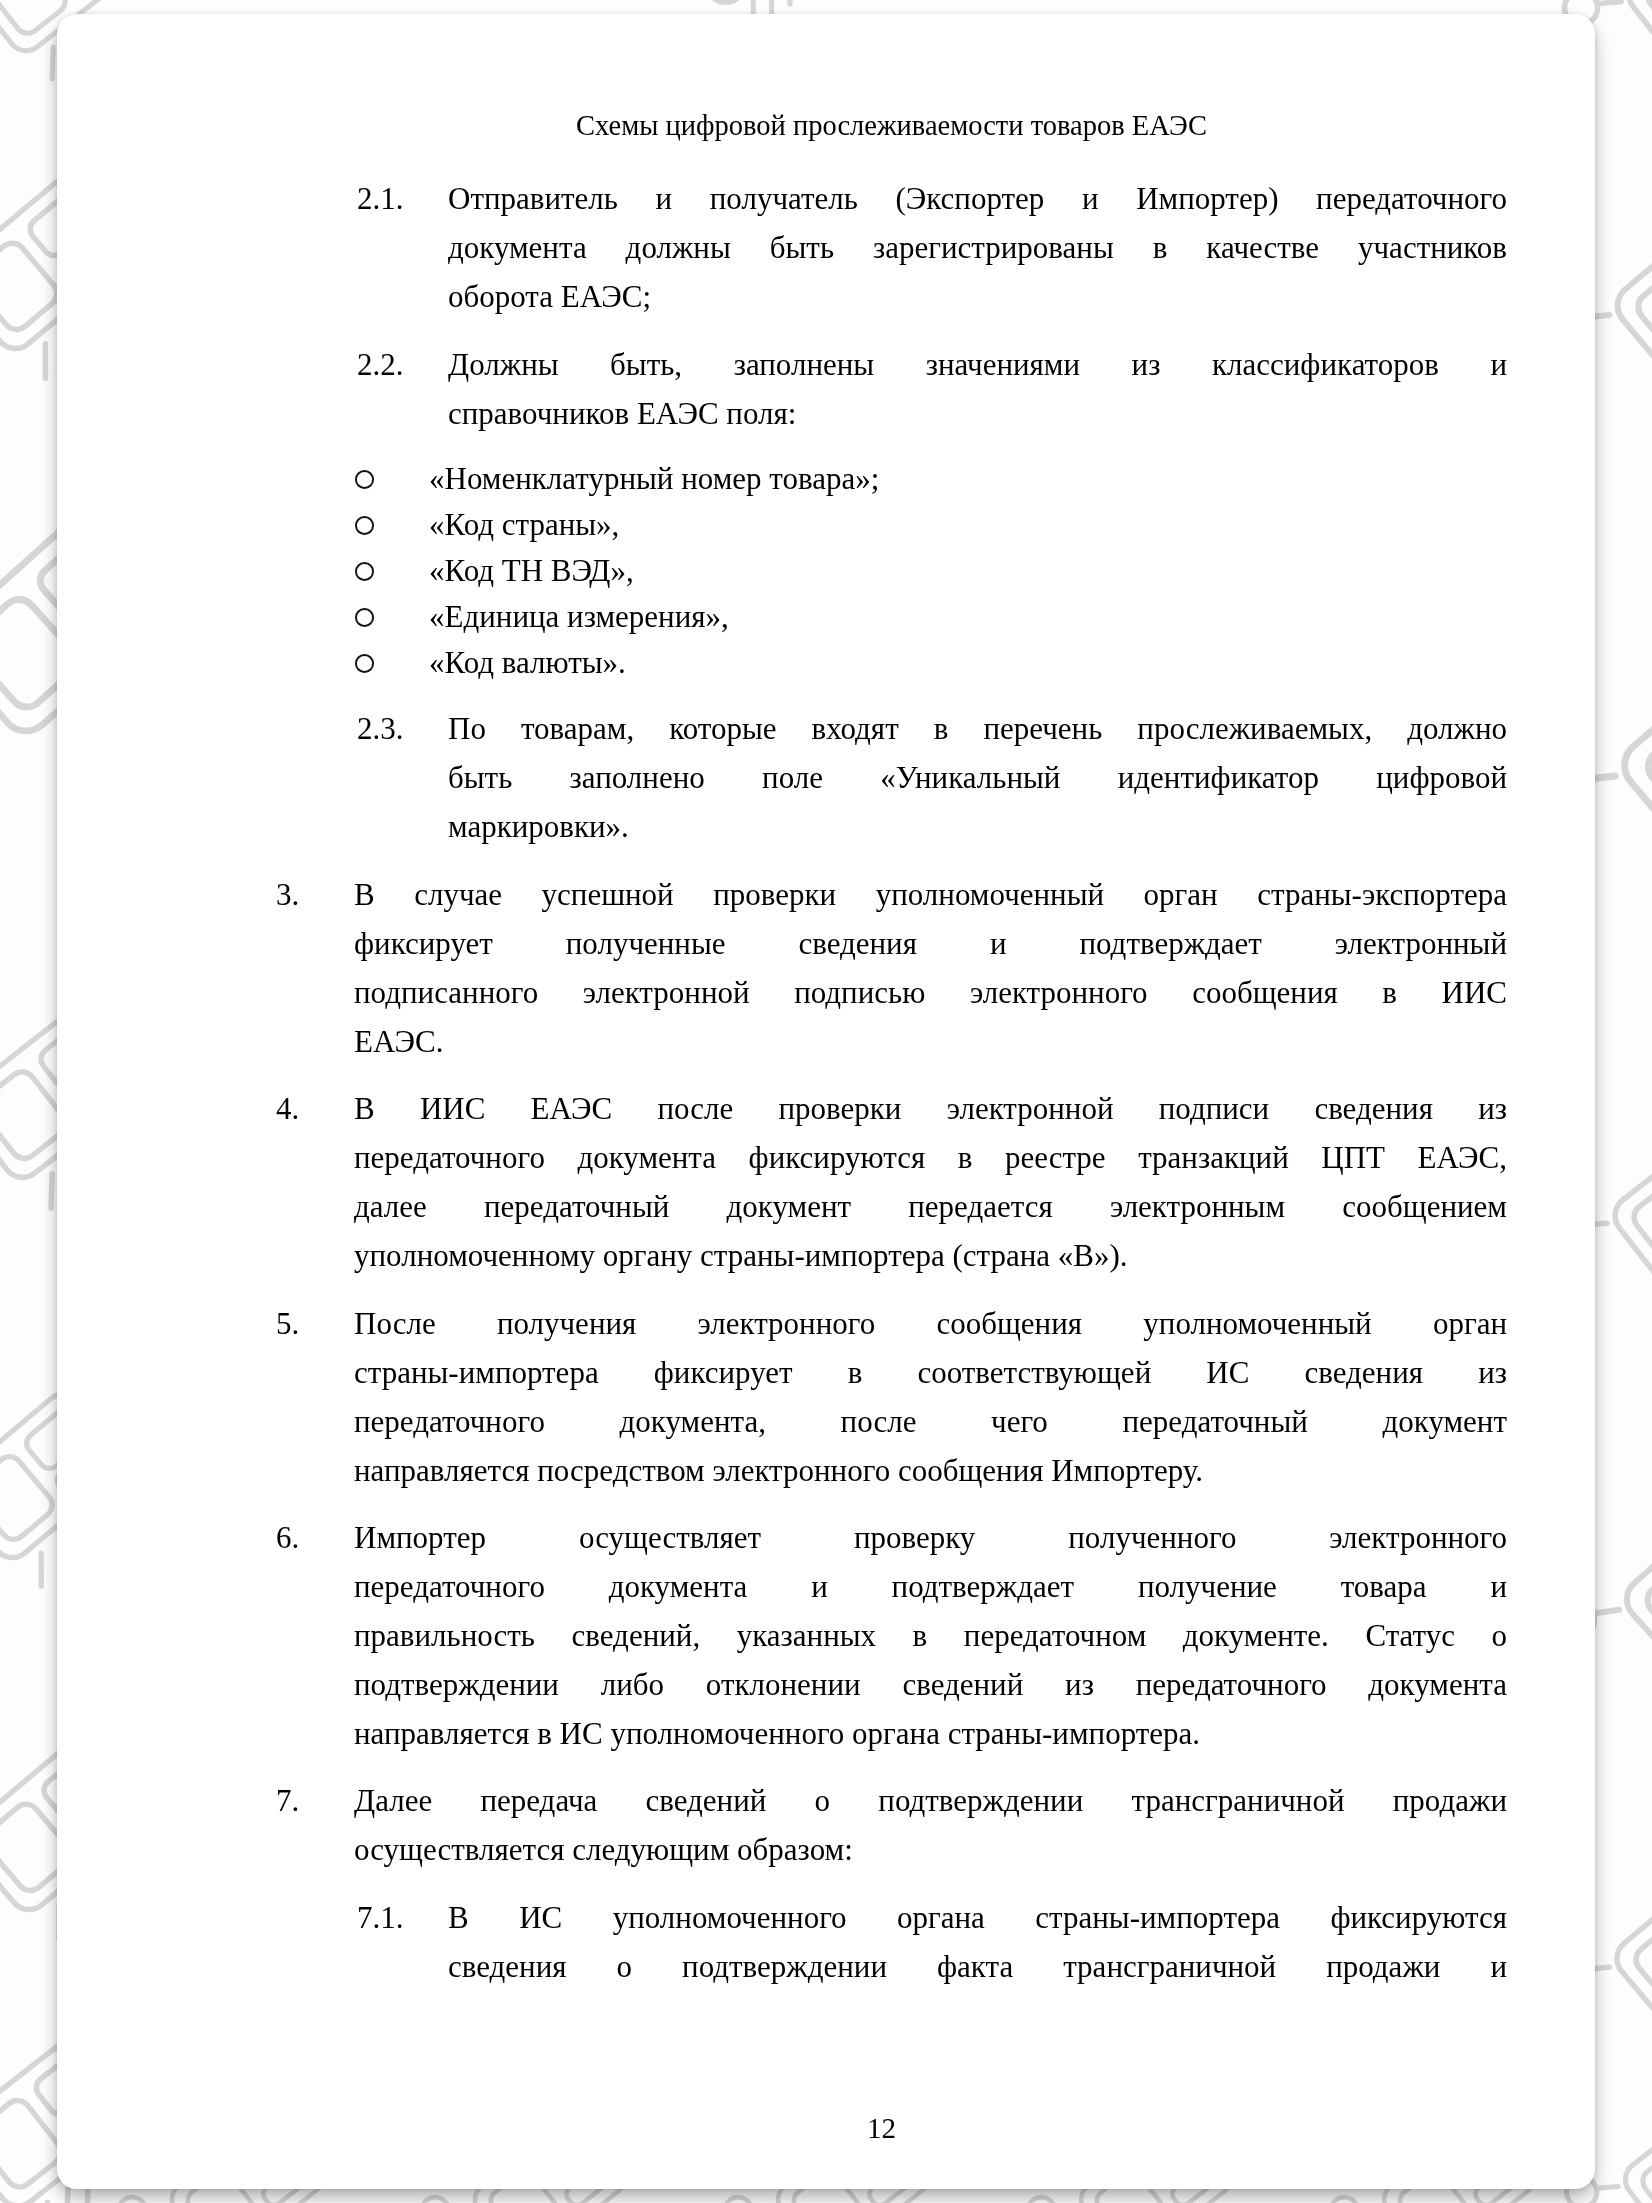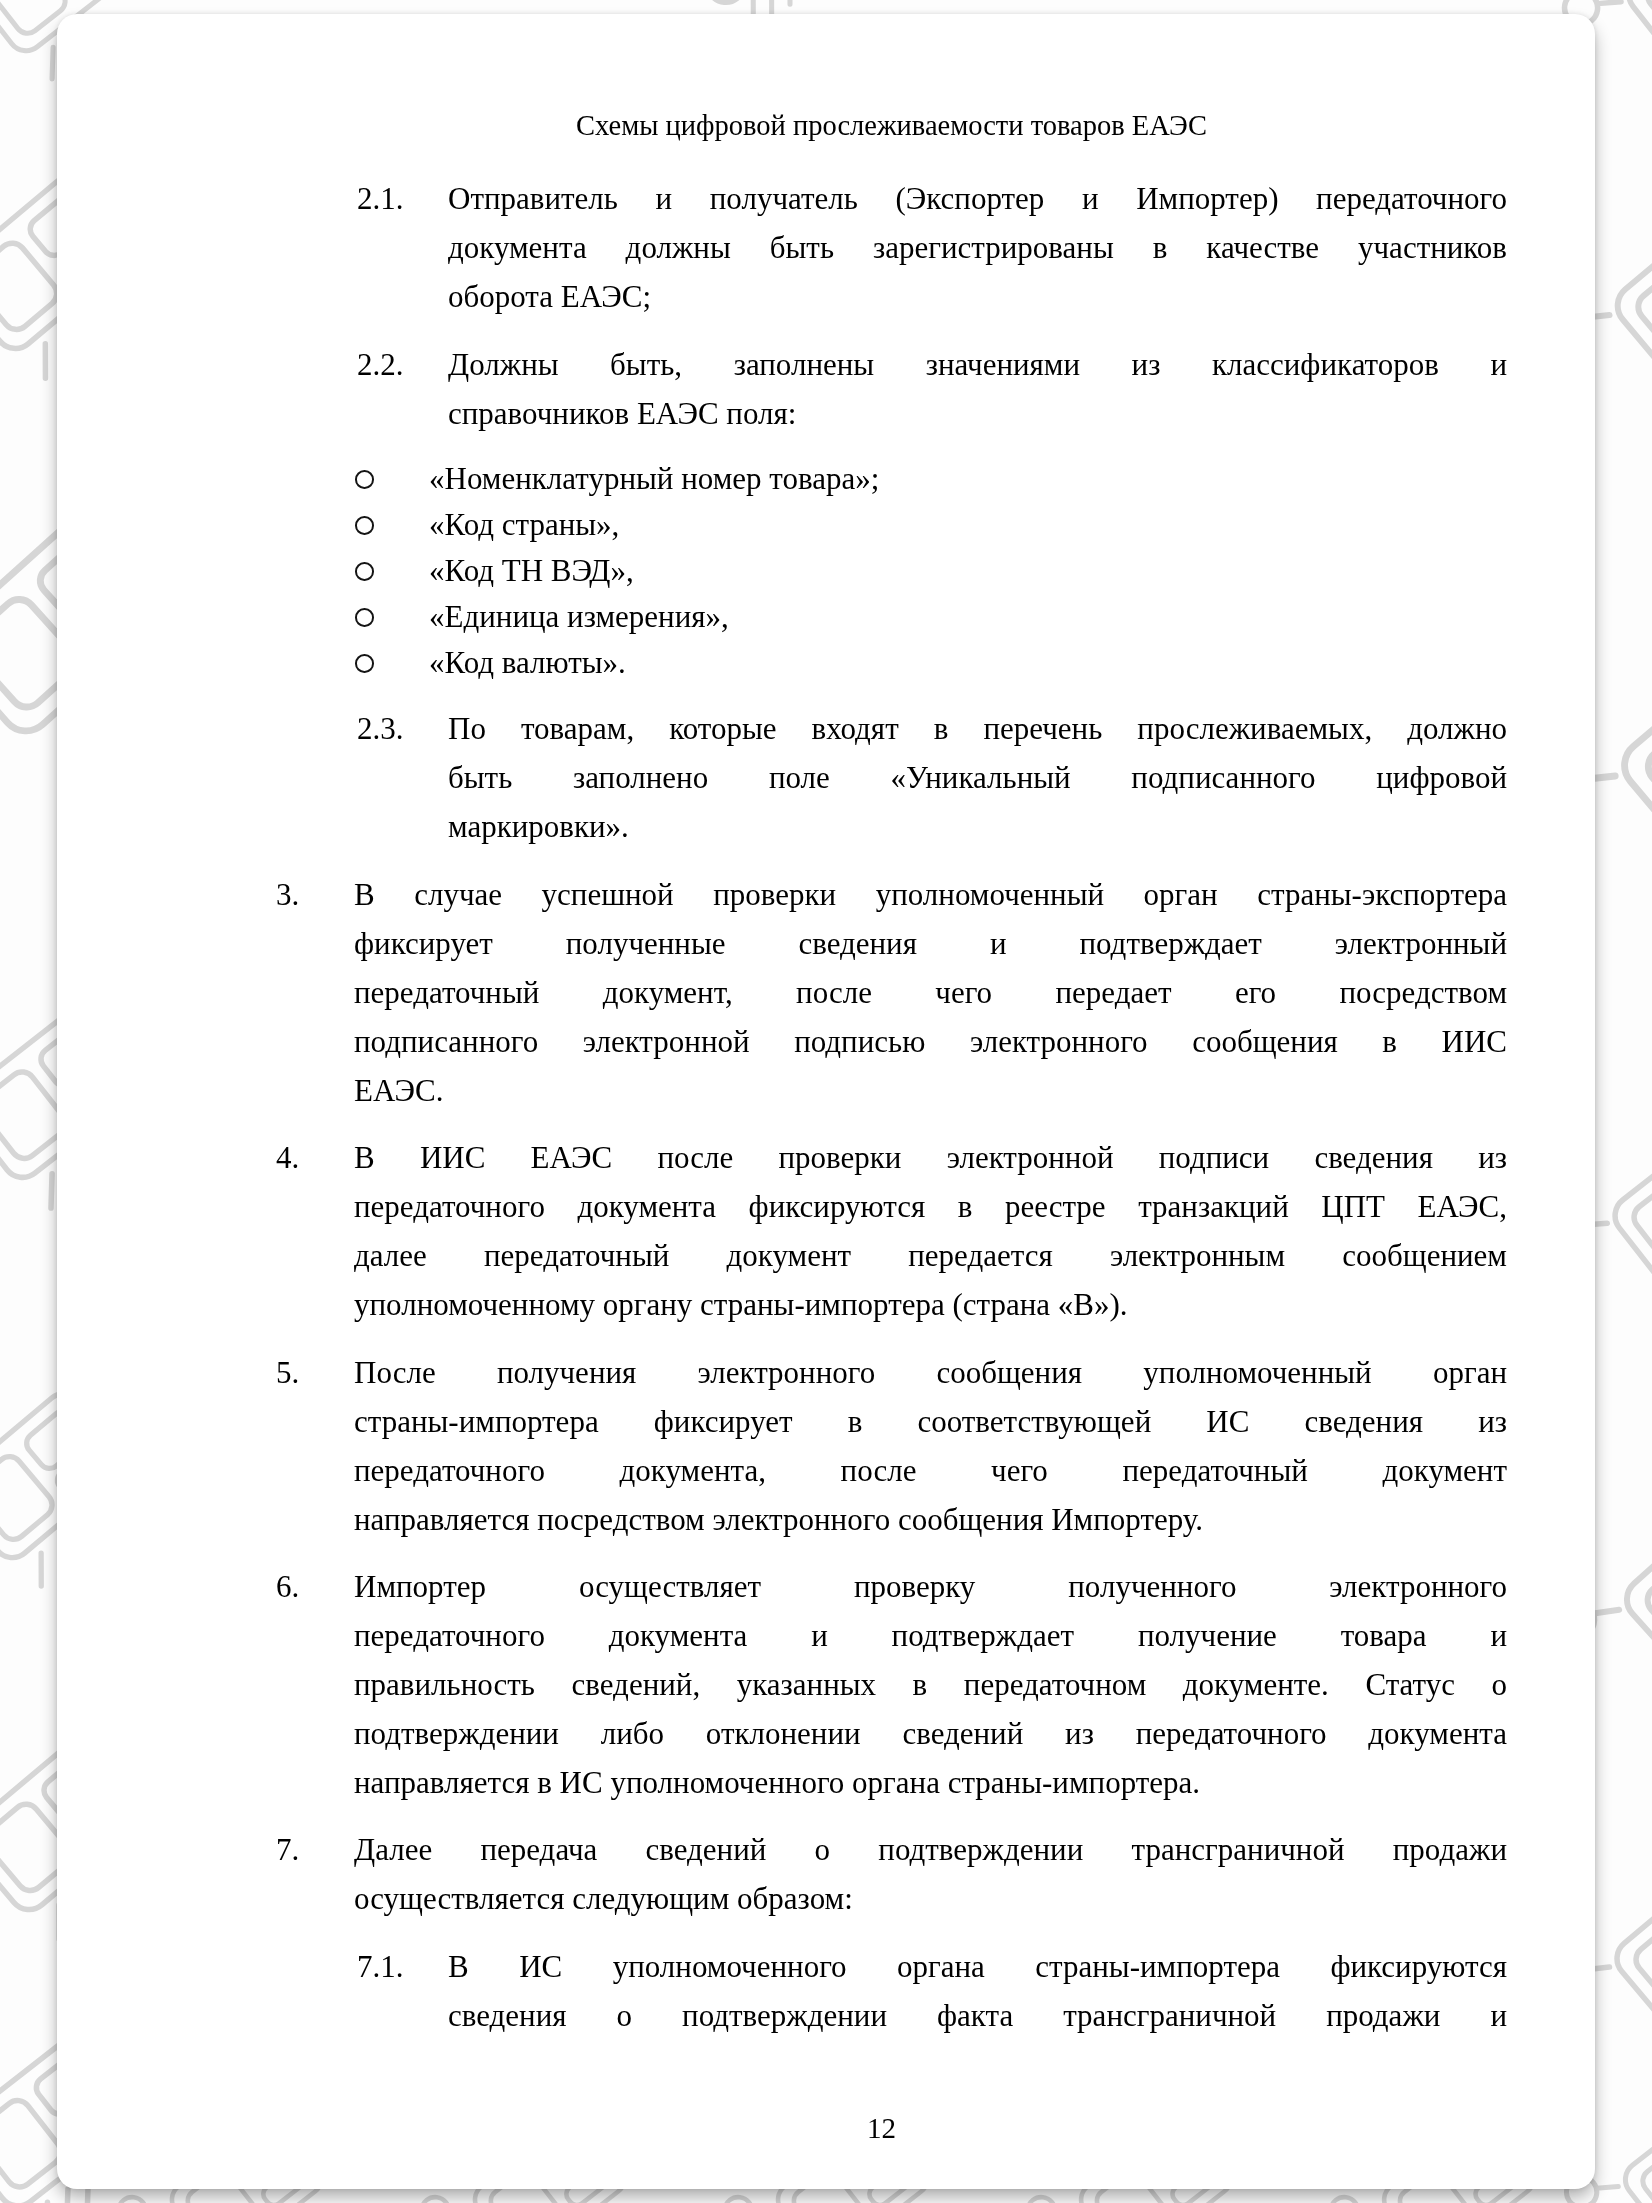--- a/index.html
+++ b/index.html
@@ -105,30 +105,29 @@
           </div>
           <div class="brow">
             <span class="bmark-box"><span class="bcircle"></span></span>
             <div class="btext">«Код валюты».</div>
           </div>
         </div>
         <div class="item sub">
           <span class="num">2.3.</span>
           <div class="lines">
             <div class="line just">По товарам, которые входят в перечень прослеживаемых, должно</div>
-            <div class="line just">быть заполнено поле «Уникальный подписанного цифровой</div>
+            <div class="line just">быть заполнено поле «Уникальный идентификатор цифровой</div>
             <div class="line">маркировки».</div>
           </div>
         </div>
         <div class="item main">
           <span class="num">3.</span>
           <div class="lines">
             <div class="line just">В случае успешной проверки уполномоченный орган страны-экспортера</div>
             <div class="line just">фиксирует полученные сведения и подтверждает электронный</div>
-            <div class="line just">передаточный документ, после чего передает его посредством</div>
             <div class="line just">подписанного электронной подписью электронного сообщения в ИИС</div>
             <div class="line">ЕАЭС.</div>
           </div>
         </div>
         <div class="item main">
           <span class="num">4.</span>
           <div class="lines">
             <div class="line just">В ИИС ЕАЭС после проверки электронной подписи сведения из</div>
             <div class="line just">передаточного документа фиксируются в реестре транзакций ЦПТ ЕАЭС,</div>
             <div class="line just">далее передаточный документ передается электронным сообщением</div>

